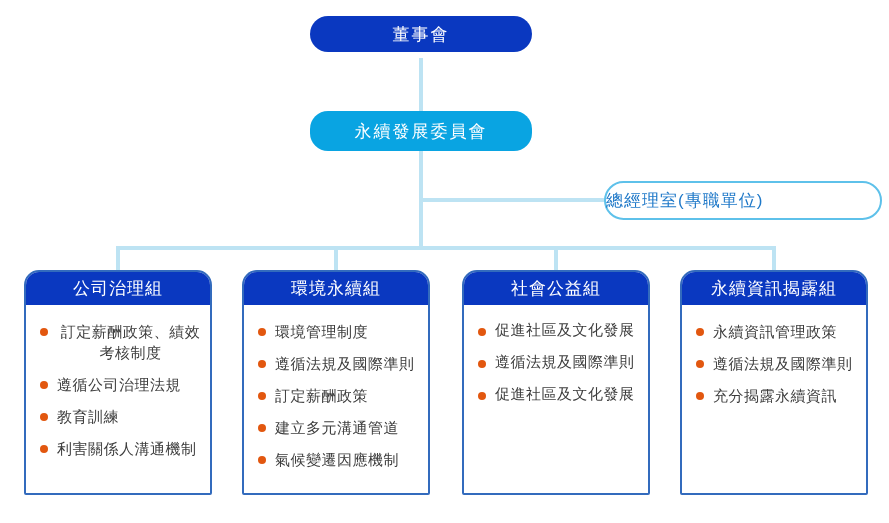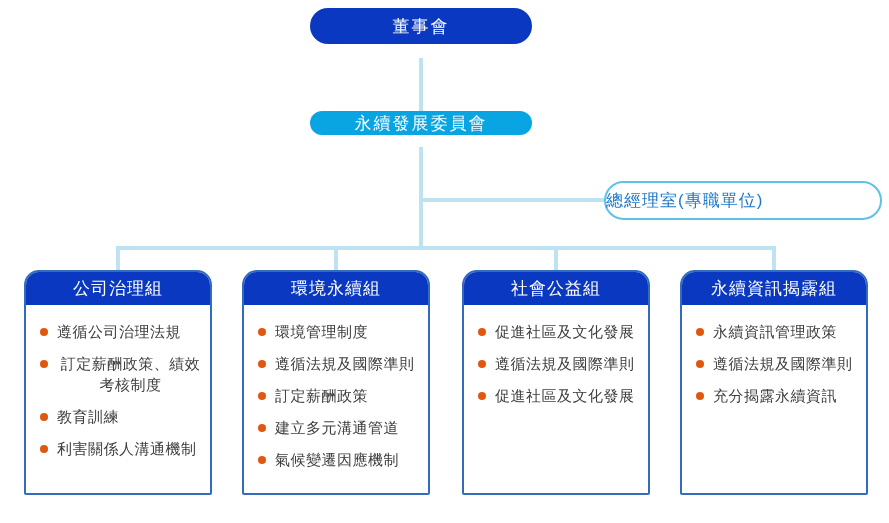--- a/index.html
+++ b/index.html
@@ -20,41 +20,41 @@
   .conn{position:absolute;background:var(--connector);}
   .conn.v{width:4px;}
   .conn.h{height:4px;}
 
   
   .pill{
     position:absolute;display:flex;align-items:center;justify-content:center;
     color:#ffffff;font-size:17px;font-weight:500;letter-spacing:2px;
     border-radius:18px;
   }
-  .pill.board{left:310px;top:8px;width:222px;height:36px;background:var(--darkblue);}
-  .pill.committee{left:310px;top:111px;width:222px;height:24px;background:var(--cyan);}
+  .pill.board{left:310px;top:16px;width:222px;height:36px;background:var(--darkblue);}
+  .pill.committee{left:310px;top:111px;width:222px;height:40px;background:var(--cyan);}
 
   
   .sidepill{
     position:absolute;left:604px;top:181px;width:278px;height:39px;
     display:flex;align-items:center;justify-content:flex-start;
     background:#ffffff;border:2px solid var(--sideborder);border-radius:21px;
     color:var(--sidetext);font-size:17px;font-weight:500;letter-spacing:1px;
     box-sizing:border-box;
   }
 
   
   .card{
     position:absolute;top:270px;width:188px;height:225px;
     background:#ffffff;border:2px solid var(--cardborder);
     border-radius:15px 15px 2px 2px;box-sizing:border-box;overflow:hidden;
   }
   .card.c1{left:24px;text-align:center;}
   .card.c2{left:242px;}
-  .card.c3{left:462px;}
+  .card.c3{left:462px;font-family:Liberation Mono, monospace;}
   .card.c4{left:680px;}
   .card-header{
     height:34px;margin:-1px -1px 0 -1px;background:var(--darkblue);
     border-radius:14px 14px 0 0;
     display:flex;align-items:center;justify-content:center;
     color:#ffffff;font-size:17px;font-weight:500;letter-spacing:1px;
   }
   .items{list-style:none;margin:0;padding:16px 6px 0 12px;}
   .item{
     display:flex;align-items:flex-start;margin-bottom:11px;
@@ -90,30 +90,30 @@
   </div>
 
   <div class="card c1">
     <div class="card-header">
       <span>公司治理組</span>
     </div>
     <ul class="items">
 
         <li class="item">
           <span class="dot"></span>
+          <span>訂定薪酬政策、績效考核制度</span>
+        </li>
+
+        <li class="item">
+          <span class="dot"></span>
           <span>遵循公司治理法規</span>
         </li>
 
         <li class="item">
           <span class="dot"></span>
-          <span>訂定薪酬政策、績效考核制度</span>
-        </li>
-
-        <li class="item">
-          <span class="dot"></span>
           <span>教育訓練</span>
         </li>
 
         <li class="item">
           <span class="dot"></span>
           <span>利害關係人溝通機制</span>
         </li>
       </ul>
   </div>
 

